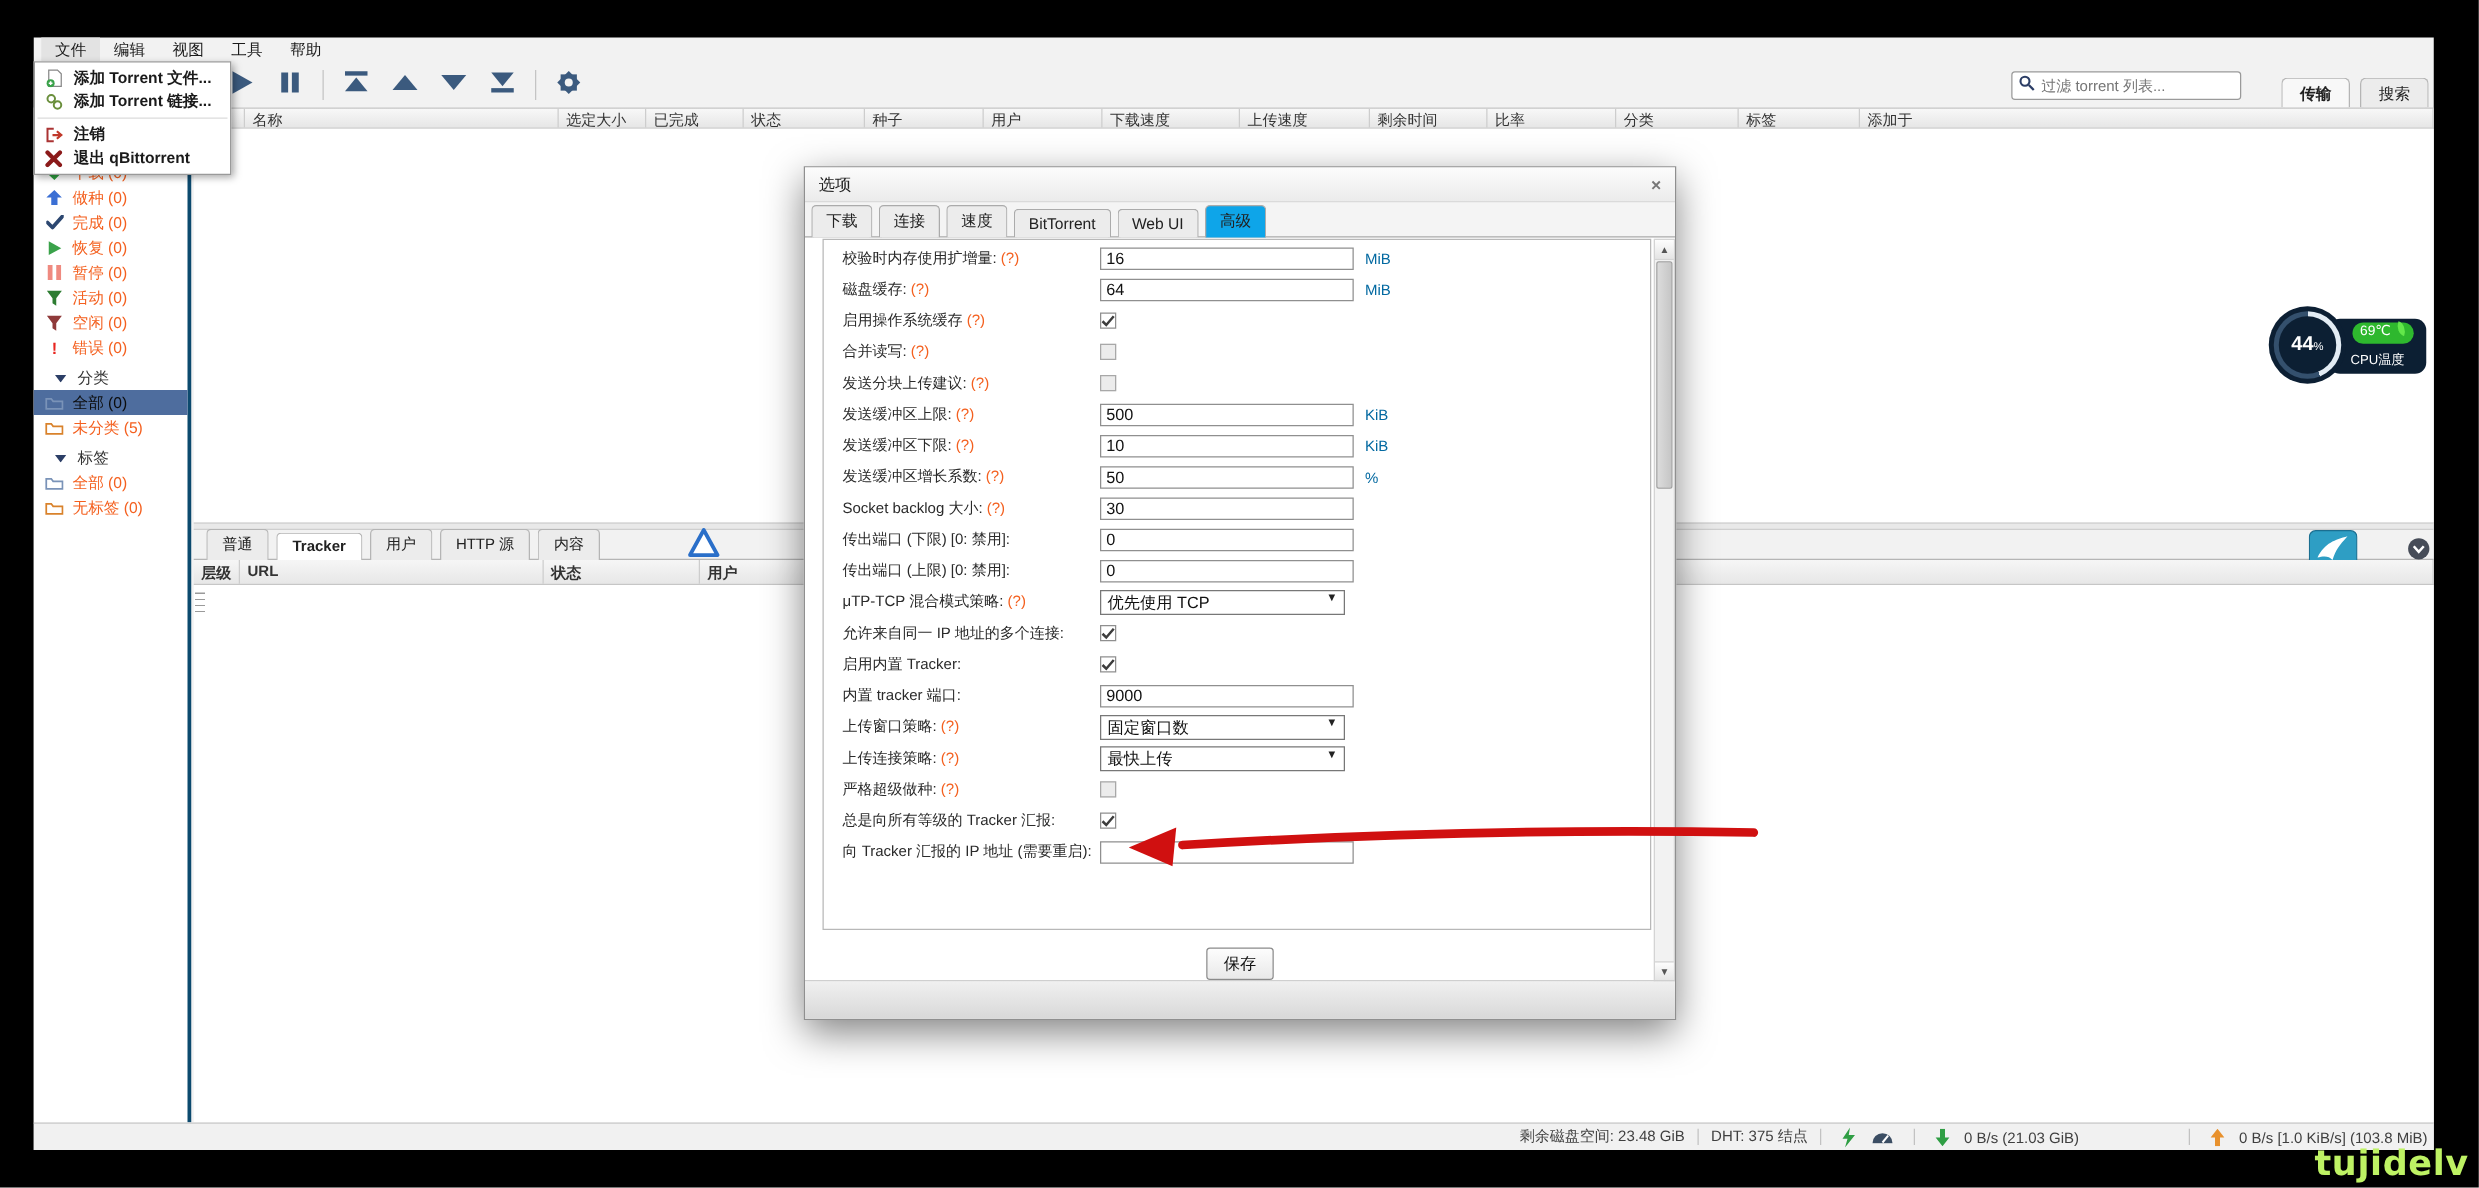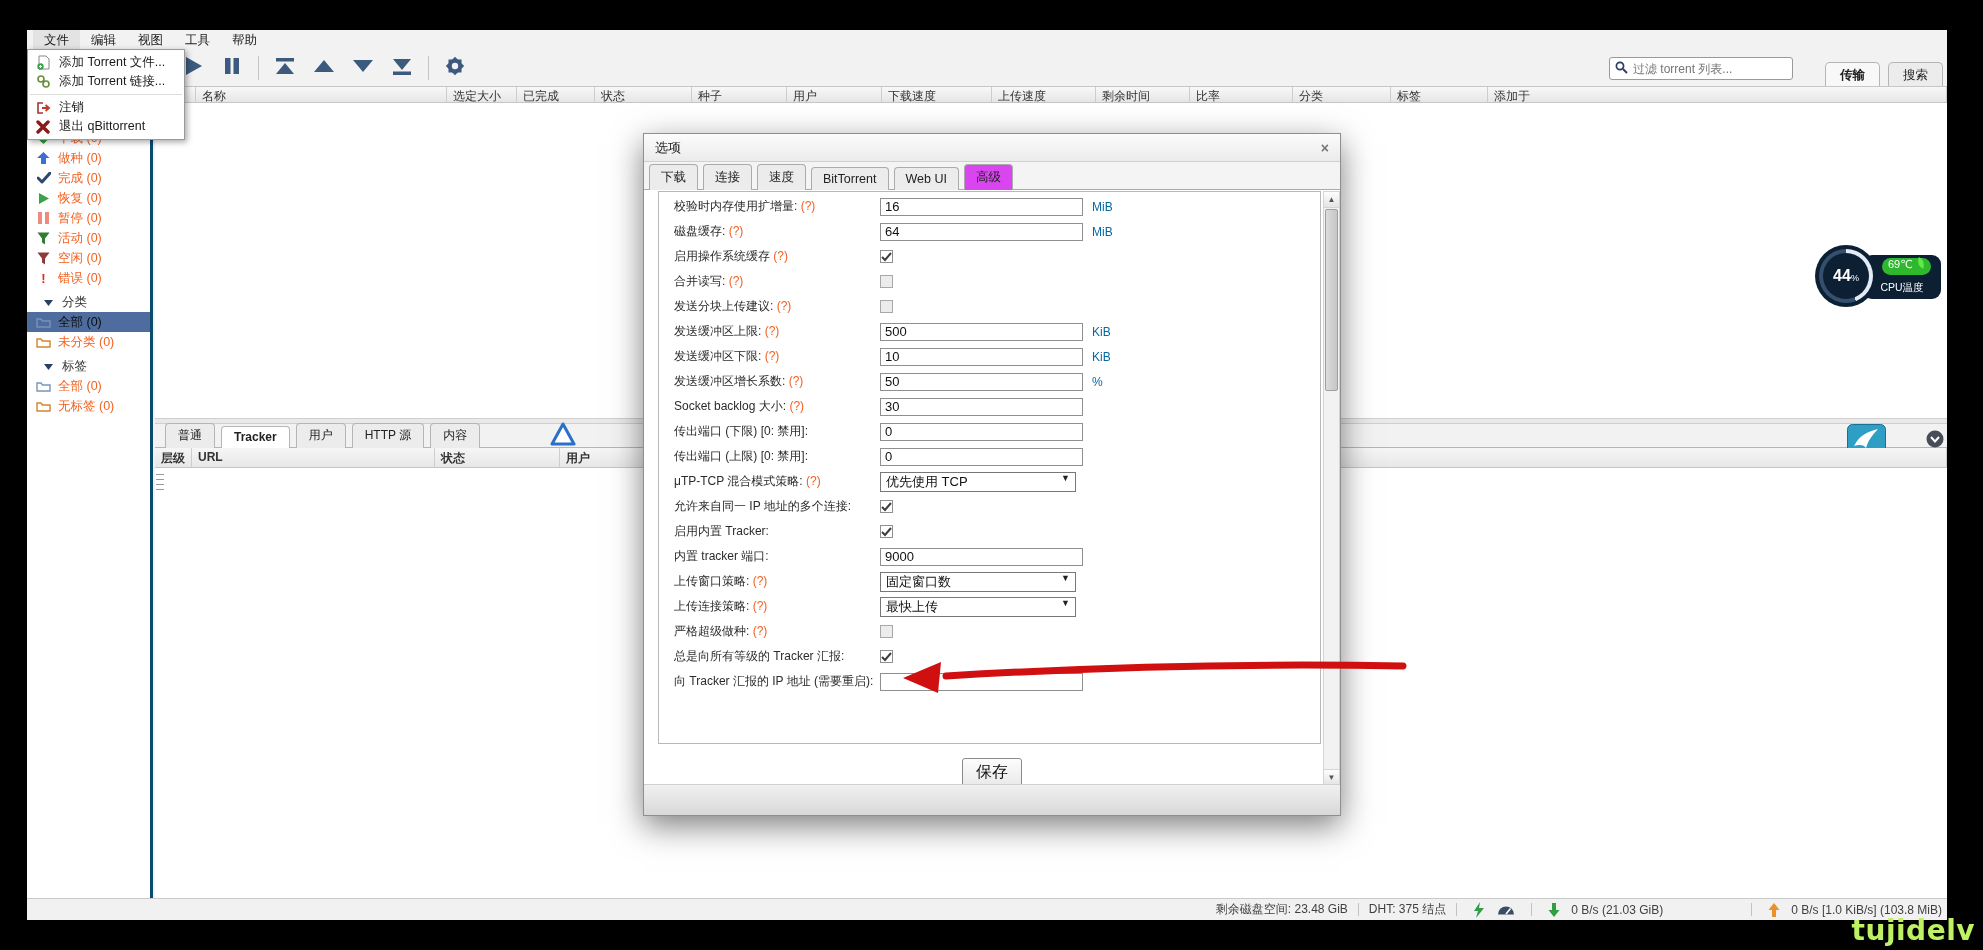--- a/index.html
+++ b/index.html
@@ -78,35 +78,35 @@
              border-top:1px solid #c9c9c9;box-sizing:border-box;display:flex;align-items:center;
              justify-content:flex-end;padding-right:5px;font-size:12px;color:#3f3f3f;}
   .st-sep{width:1px;height:13px;background:#c2c2c2;margin:0 10px;flex-shrink:0;}
   .st-ic{display:flex;align-items:center;margin:0 6px;}
   .st-group{display:flex;align-items:center;gap:5px;}
   .st-spacer{width:78px;}
 
   
   .file-menu{position:absolute;left:0;top:19px;width:158px;background:#fff;border:1px solid #9a9a9a;
              box-shadow:2px 2px 6px rgba(0,0,0,.35);z-index:55;padding:3px 0;box-sizing:border-box;}
-  .fm-item{height:19px;display:flex;align-items:center;gap:8px;padding-left:7px;font-size:12.5px;color:#1a1a1a;}
+  .fm-item{height:19px;display:flex;align-items:center;gap:8px;padding-left:7px;font-size:12.5px;color:#1a1a1a;font-weight:bold;}
   .fm-sep{height:1px;background:#dcdcdc;margin:3px 2px;}
   .fm-ic{width:16px;display:flex;justify-content:center;flex-shrink:0;}
 
   
   .dialog{position:absolute;left:616px;top:103px;width:698px;height:683px;background:#fff;
           border:1px solid #8f8f8f;box-shadow:0 10px 30px rgba(0,0,0,.5);z-index:40;box-sizing:border-box;}
   .dlg-title{height:27px;background:linear-gradient(#fcfcfc,#ebebeb);border-bottom:1px solid #d0d0d0;
              display:flex;align-items:center;padding:0 11px;font-size:13px;color:#222;}
   .dlg-close{margin-left:auto;color:#777;font-weight:bold;font-size:14px;line-height:1;}
   .dlg-tabs{height:28px;border-bottom:1px solid #ababab;display:flex;align-items:flex-end;
             padding-left:5px;gap:5px;box-sizing:border-box;background:#f4f4f4;}
   .dtab{border:1px solid #ababab;border-bottom:none;border-radius:4px 4px 0 0;padding:4px 11px;
         font-size:12.5px;background:#ececec;position:relative;top:1px;color:#222;}
-  .dtab.active{background:#d946ef;}
+  .dtab.active{background:#0ea5e9;}
   .dlg-box{position:absolute;left:14px;top:57px;width:663px;height:553px;border:1px solid #b8b8b8;
            box-sizing:border-box;padding-top:2px;overflow:hidden;background:#fff;}
   .drow{height:25px;display:flex;align-items:center;padding-left:15px;box-sizing:border-box;}
   .dlabel{width:206px;font-size:12px;color:#2b2b2b;white-space:nowrap;flex-shrink:0;}
   .dhelp{color:var(--accent-orange);}
   .dinput{width:203px;height:18px;border:1px solid #8f8f8f;font-size:13px;padding:0 4px;
           box-sizing:border-box;background:#fff;color:#111;}
   .dselect{width:196px;height:20px;border:1px solid #777;display:flex;align-items:flex-start;
            justify-content:space-between;padding:0 5px;box-sizing:border-box;font-size:13px;background:#fff;color:#111;}
   .dcaret{font-size:9px;color:#222;}
@@ -118,21 +118,21 @@
                  border:1px solid #d4d4d4;box-sizing:border-box;}
   .sb-arrow{position:absolute;left:0;top:0;width:15px;height:15px;display:flex;align-items:center;
             justify-content:center;font-size:8px;color:#555;background:linear-gradient(#fdfdfd,#e4e4e4);
             border-bottom:1px solid #d4d4d4;}
   .sb-arrow.down{top:auto;bottom:0;border-bottom:none;border-top:1px solid #d4d4d4;}
   .sb-thumb{position:absolute;left:1px;top:17px;width:13px;height:182px;
             background:linear-gradient(90deg,#dcdcdc,#c6c6c6);border:1px solid #9f9f9f;
             border-radius:2px;box-sizing:border-box;}
   .dlg-save{position:absolute;left:50%;transform:translateX(-50%);top:624px;padding:3px 13px;
             border:1px solid #8a8a8a;border-radius:3px;background:linear-gradient(#fdfdfd,#e9e9e9);
-            font-size:16px;color:#111;}
+            font-size:13px;color:#111;}
   .dlg-footer{position:absolute;left:0;right:0;bottom:0;height:30px;
               background:linear-gradient(#f0f0f0,#d8d8d8);border-top:1px solid #cfcfcf;}
 
   
   .annot{position:absolute;left:0;top:0;width:1983px;height:950px;pointer-events:none;z-index:60;}
 
   
   .cpu{position:absolute;left:1815px;top:245px;width:130px;height:62px;z-index:70;}
   .cpu-panel{position:absolute;left:48px;top:10px;width:78px;height:44px;background:var(--cpu-navy);border-radius:9px;}
   .cpu-pill{position:absolute;left:19px;top:3px;height:17px;padding:0 6px;background:var(--cpu-green);
@@ -318,21 +318,21 @@
             </svg>
           </span>
           <span>全部 (0)</span>
         </div>
         <div class="sb-item">
           <span class="sb-ic">
             <svg width="15" height="12" viewBox="0 0 15 12">
               <path d="M1 3 h4 l1.5 2 H14 v6 H1 Z" fill="none" stroke="#d9822b" stroke-width="1.4"></path>
             </svg>
           </span>
-          <span>未分类 (0)</span>
+          <span>未分类 (5)</span>
         </div>
         <div class="sb-header">
           <span><svg width="9" height="6" viewBox="0 0 9 6">
               <path d="M0 0 h9 L4.5 6 Z" fill="#2c3e66"></path>
             </svg></span>
           <span>标签</span>
         </div>
         <div class="sb-item">
           <span class="sb-ic">
             <svg width="15" height="12" viewBox="0 0 15 12">

